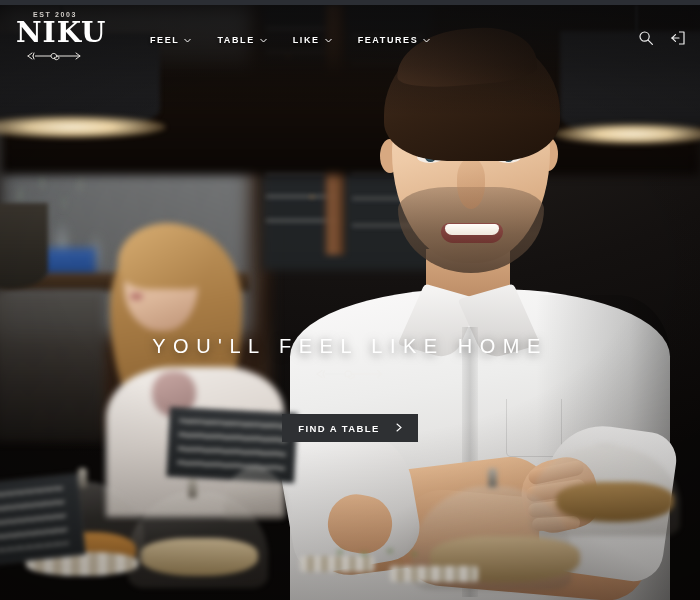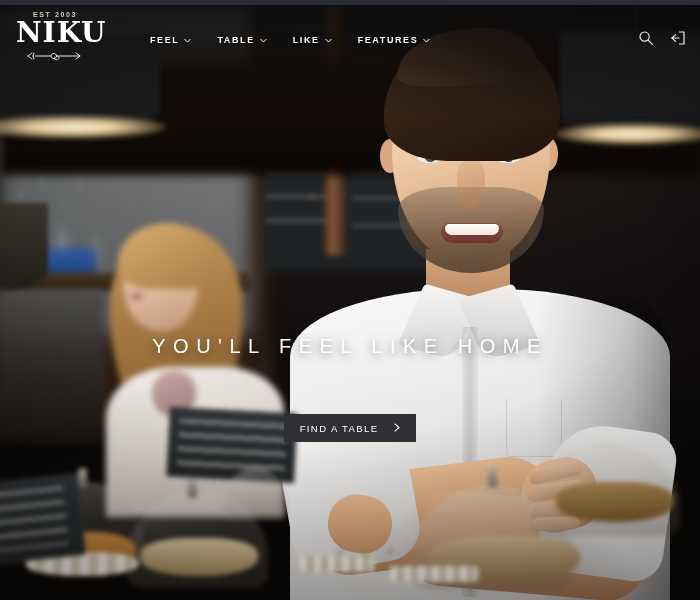--- a/index.html
+++ b/index.html
@@ -463,21 +463,21 @@
   #hero-title {
     color:#fff; font-size:20px; font-weight:400;
     letter-spacing:7.5px;
     text-shadow:0 2px 10px rgba(0,0,0,.55);
   }
   #hero-flourish { margin-top:8px; }
   #cta-btn {
     display:inline-flex; align-items:center; gap:16px;
     margin-top:28px; padding:0 16px;
     height:28px; background:#2e3033;
-    color:#fff; font-size:9.5px; font-weight:400; letter-spacing:1.4px;
+    color:#fff; font-size:9.5px; font-weight:700; letter-spacing:1.4px;
     cursor:pointer; border:none;
     font-family:"Liberation Sans", sans-serif;
   }
 </style>
 </head>
 <body>
 
 <div id="browser-edge"></div>
 
 <div id="stage">

